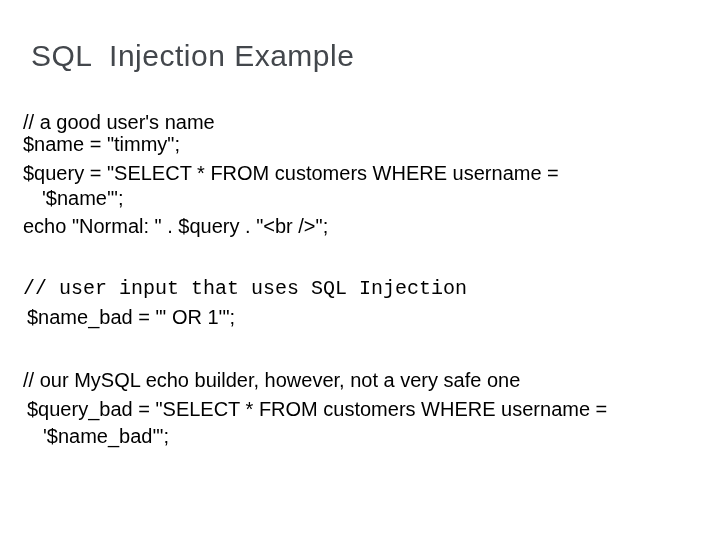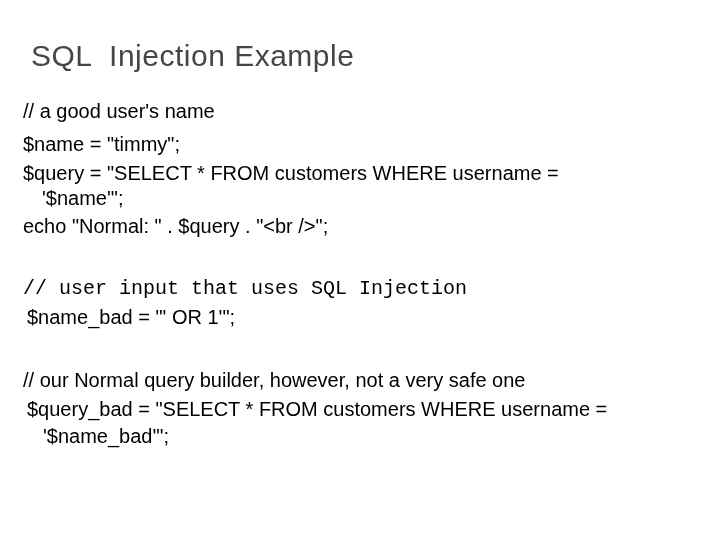--- a/index.html
+++ b/index.html
@@ -37,34 +37,34 @@
   }
 </style>
 </head>
 <body>
 
 <div class="slide">
 
   <h1 class="slide-title">SQL  Injection Example</h1>
 
   <div>
-    <p class="code-line" style="top:100px; left:23px;">// a good user's name</p>
+    <p class="code-line" style="top:111px; left:23px;">// a good user's name</p>
 
     <p class="code-line" style="top:133px; left:23px;">$name = "timmy";</p>
 
     <p class="code-line" style="top:162px; left:23px;">$query = "SELECT * FROM customers WHERE username =</p>
 
     <p class="code-line" style="top:187px; left:42px;">'$name'";</p>
 
     <p class="code-line" style="top:215px; left:23px;">echo "Normal: " . $query . "&lt;br /&gt;";</p>
 
     <p class="code-line" style="top:277px; left:23px;font-family:Liberation Mono, monospace;">// user input that uses SQL Injection</p>
 
     <p class="code-line" style="top:306px; left:27px;">$name_bad = "' OR 1'";</p>
 
-    <p class="code-line" style="top:369px; left:23px;">// our Normal query builder, however, not a very safe one</p>
+    <p class="code-line" style="top:369px; left:23px;">// our MySQL echo builder, however, not a very safe one</p>
 
     <p class="code-line" style="top:398px; left:27px;">$query_bad = "SELECT * FROM customers WHERE username =</p>
 
     <p class="code-line" style="top:425px; left:43px;">'$name_bad'";</p>
   </div>
 
 </div>
 
 </body></html>

